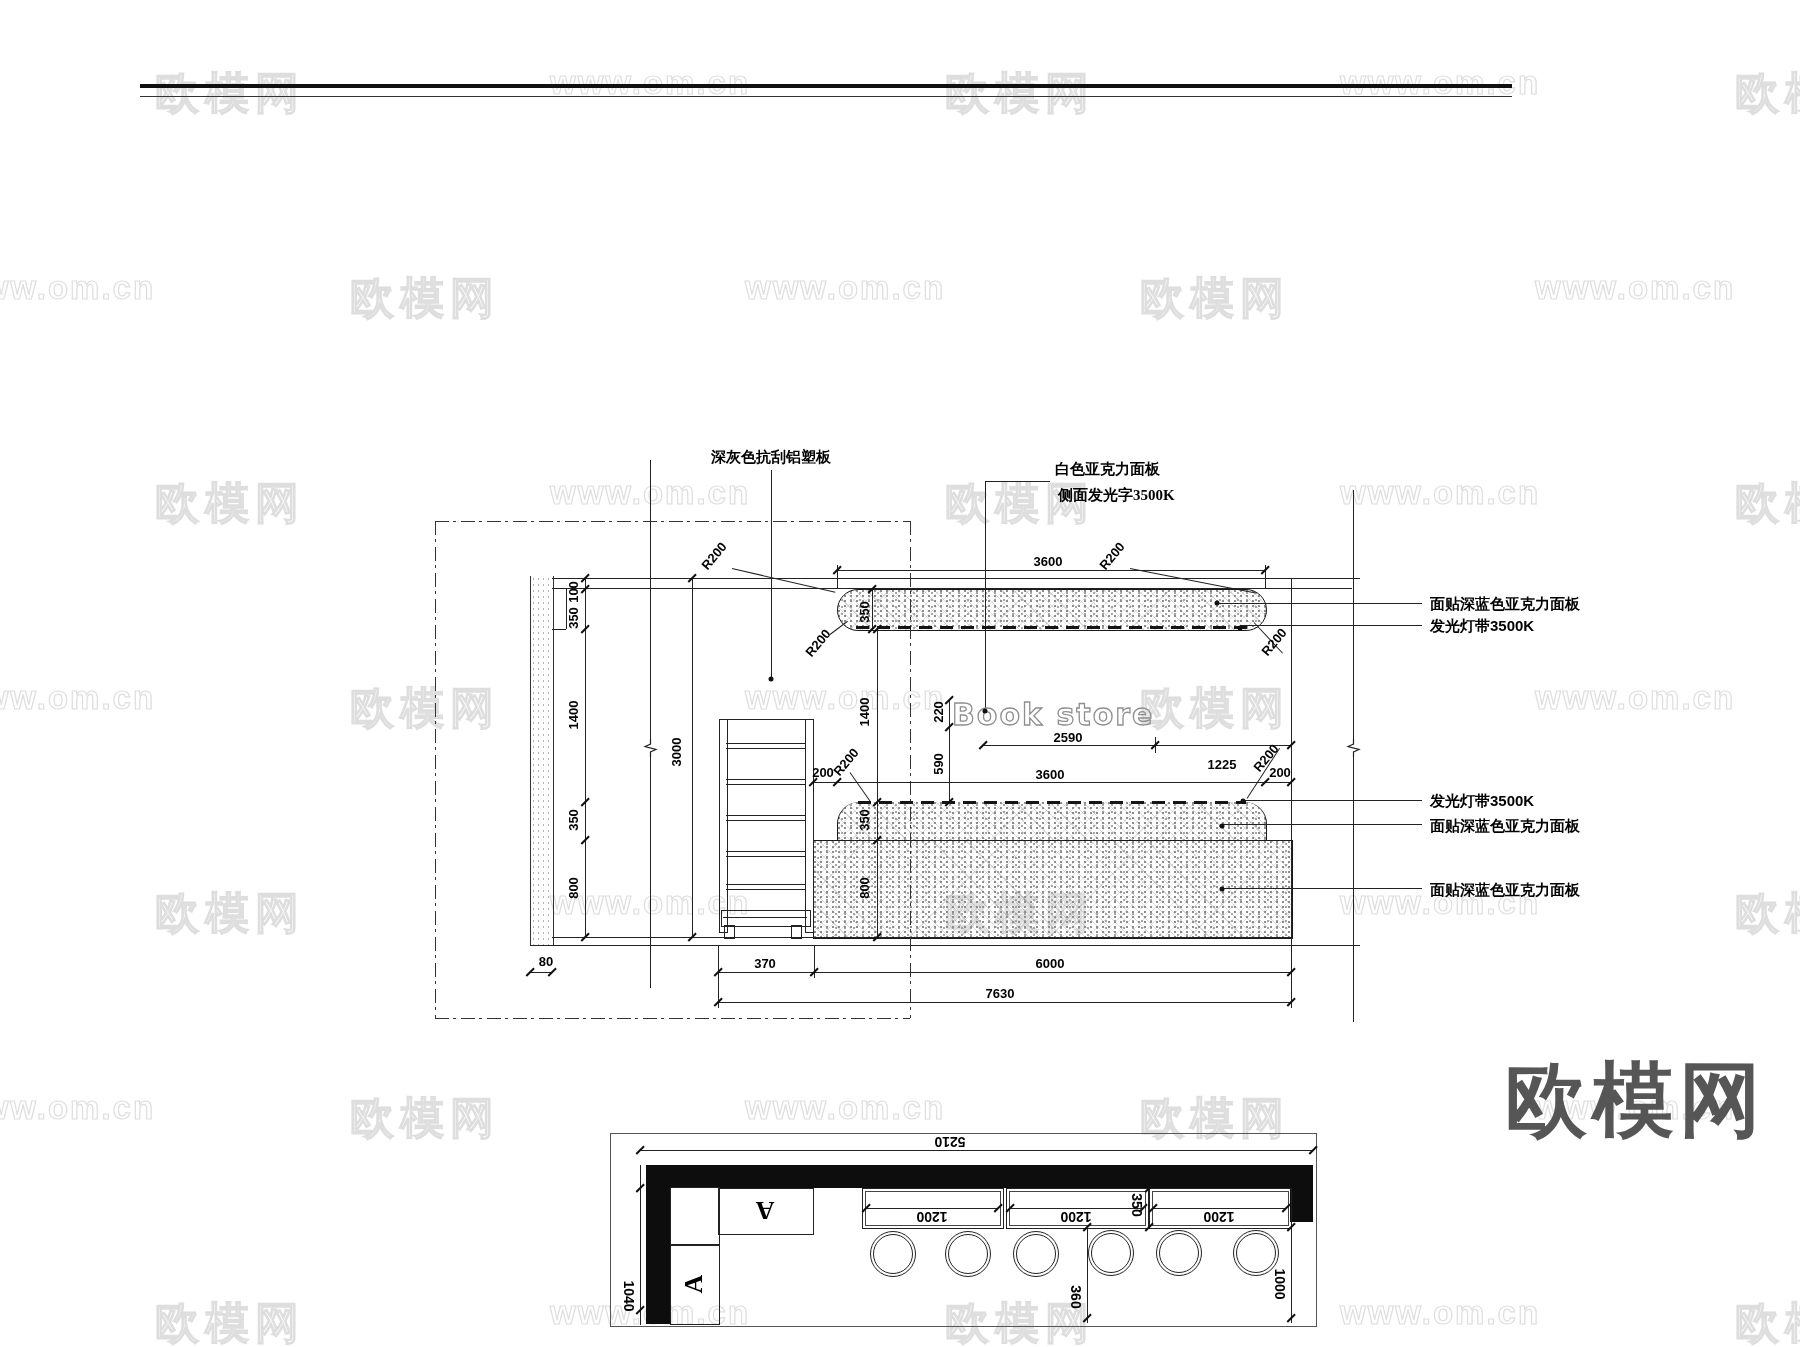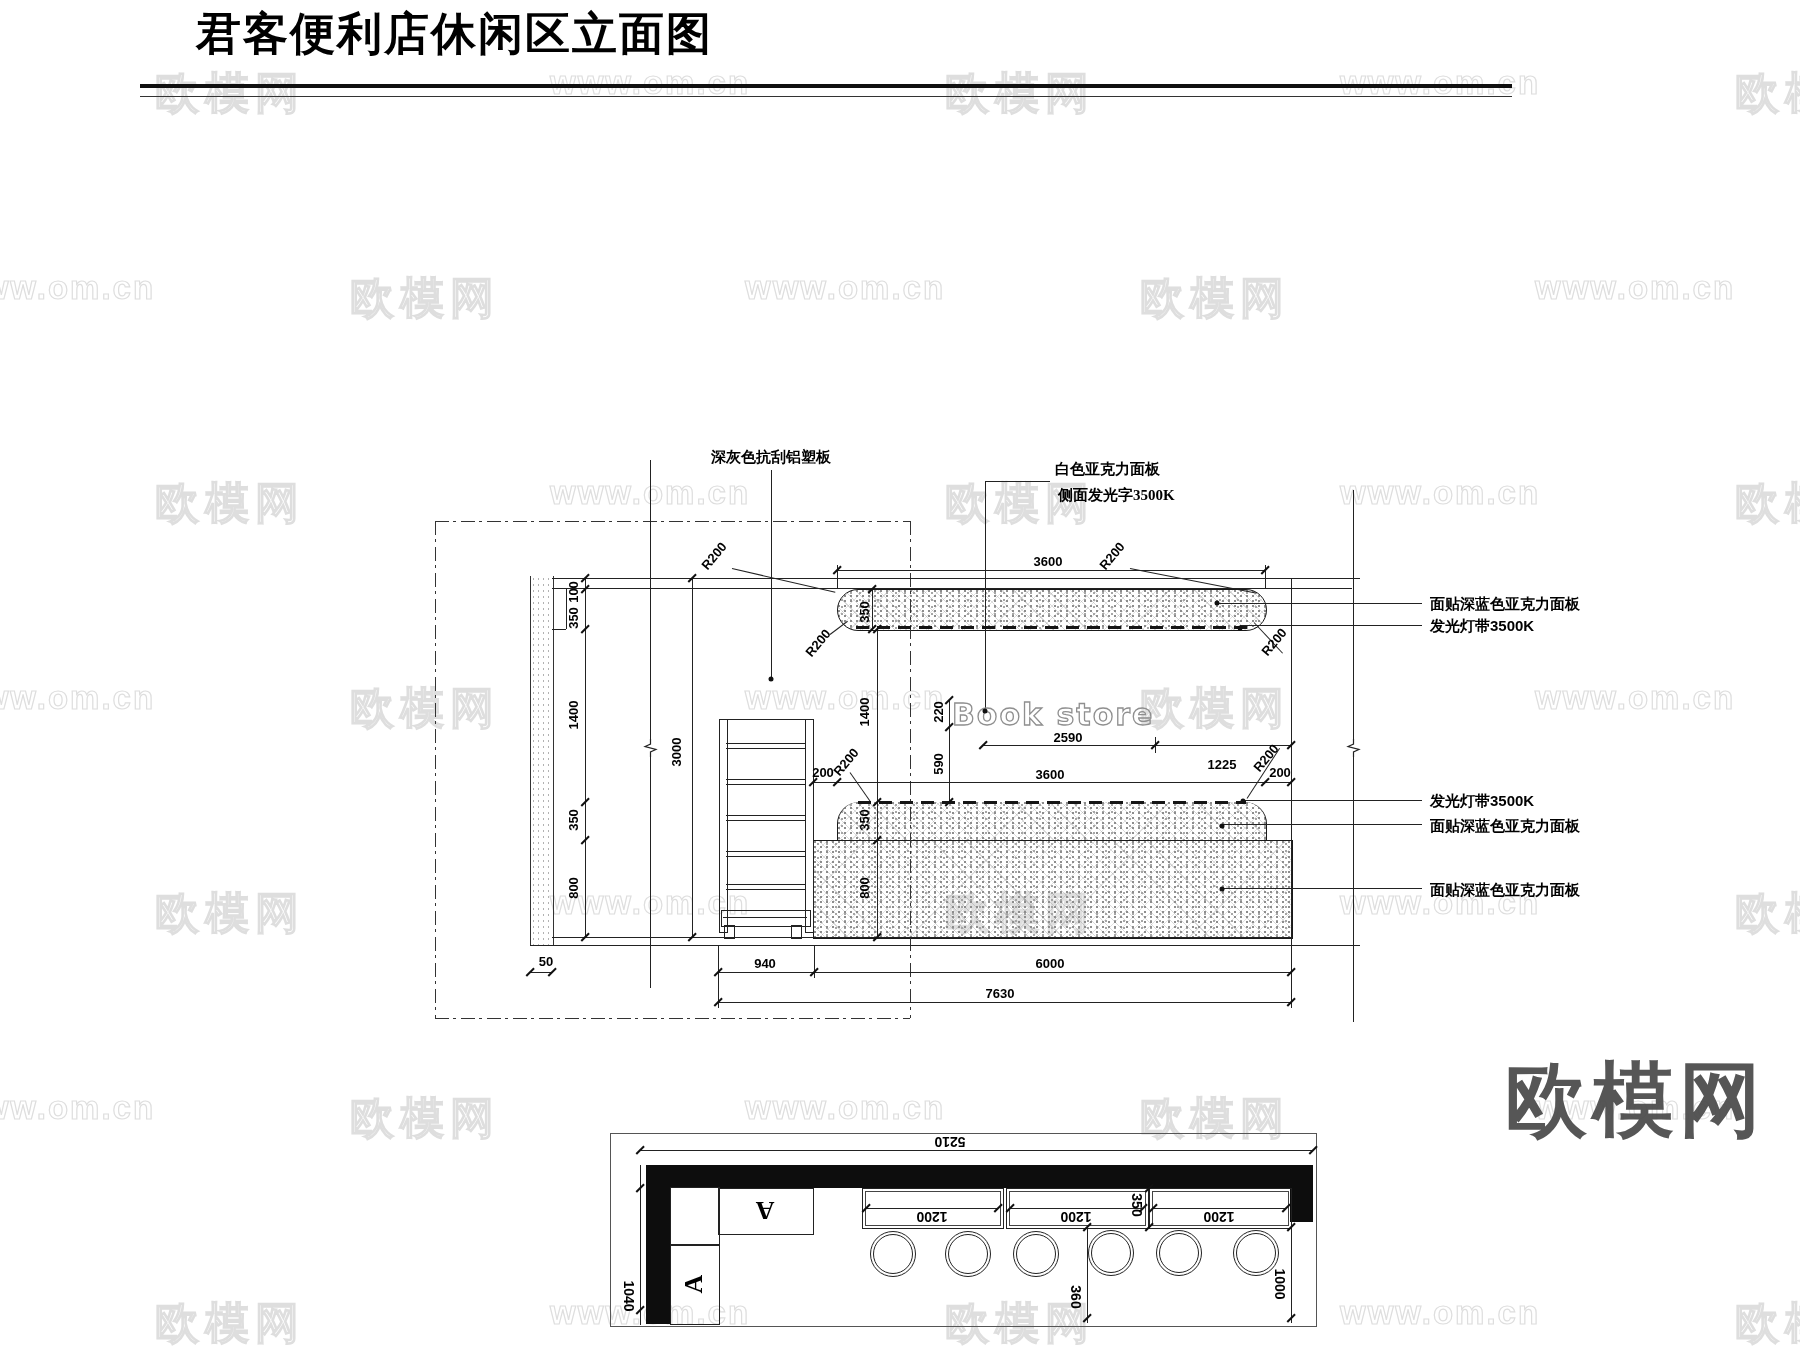--- a/index.html
+++ b/index.html
@@ -99,21 +99,20 @@
       <span class="wm site" style="left: 745px; top: 1089px;">www.om.cn</span>
       <span class="wm brand" style="left: 1140px; top: 1089px;">欧模网</span>
       <span class="wm site" style="left: 1535px; top: 1089px;">www.om.cn</span>
       <span class="wm brand" style="left: 155px; top: 1294px;">欧模网</span>
       <span class="wm site" style="left: 550px; top: 1294px;">www.om.cn</span>
       <span class="wm brand" style="left: 945px; top: 1294px;">欧模网</span>
       <span class="wm site" style="left: 1340px; top: 1294px;">www.om.cn</span>
       <span class="wm brand" style="left: 1735px; top: 1294px;">欧模网</span>
     </div>
 
-  <div class="title">君客便利店休闲区立面图</div>
   <div class="rule1"></div>
   <div class="rule2"></div>
 
   <div class="ddh" style="left:435px;top:521px;width:475px;"></div>
   <div class="ddh" style="left:435px;top:1018px;width:475px;"></div>
   <div class="ddv" style="left:435px;top:521px;height:497px;"></div>
   <div class="ddv" style="left:910px;top:521px;height:497px;"></div>
 
   <div class="walltex" style="position:absolute;left:530px;top:576px;width:22px;height:369px;border-left:1px solid #333;border-right:1px solid #333;z-index:1;"></div>
   <div class="hl" style="left:552px;top:578px;width:808px;"></div>
@@ -255,29 +254,29 @@
   <div class="dim r45" style="left:1274px;top:642px;">R200</div>
   <div class="lead" style="left:1254px;top:622px;width:42px;transform:rotate(47deg);"></div>
   <div class="dim r45" style="left:846px;top:762px;">R200</div>
   <div class="lead" style="left:850px;top:772px;width:36px;transform:rotate(55deg);"></div>
   <div class="dim r45" style="left:1266px;top:758px;">R200</div>
   <div class="lead" style="left:1247px;top:798px;width:60px;transform:rotate(-57deg);"></div>
 
   <div class="hl" style="left:530px;top:972px;width:22px;"></div>
   <i class="tk" style="left:530px;top:972px;"></i>
   <i class="tk" style="left:552px;top:972px;"></i>
-  <div class="dim ctr" style="left:546px;top:961px;">50</div>
+  <div class="dim ctr" style="left:546px;top:961px;">80</div>
   <div class="vl" style="left:718px;top:945px;height:63px;"></div>
   <div class="vl" style="left:814px;top:945px;height:33px;"></div>
   <div class="vl" style="left:1291px;top:945px;height:63px;"></div>
   <div class="hl" style="left:718px;top:972px;width:573px;"></div>
   <i class="tk" style="left:718px;top:972px;"></i>
   <i class="tk" style="left:814px;top:972px;"></i>
   <i class="tk" style="left:1291px;top:972px;"></i>
-  <div class="dim ctr" style="left:765px;top:963px;">940</div>
+  <div class="dim ctr" style="left:765px;top:963px;">370</div>
   <div class="dim ctr" style="left:1050px;top:963px;">6000</div>
   <div class="hl" style="left:718px;top:1002px;width:573px;"></div>
   <i class="tk" style="left:718px;top:1002px;"></i>
   <i class="tk" style="left:1291px;top:1002px;"></i>
   <div class="dim ctr" style="left:1000px;top:993px;">7630</div>
 
   <div class="box" style="left:610px;top:1133px;width:705px;height:192px;border-color:#555;"></div>
   <div class="blk" style="left:646px;top:1165px;width:667px;height:23px;"></div>
   <div class="blk" style="left:1290px;top:1165px;width:23px;height:57px;"></div>
   <div class="blk" style="left:646px;top:1188px;width:24px;height:136px;"></div>

